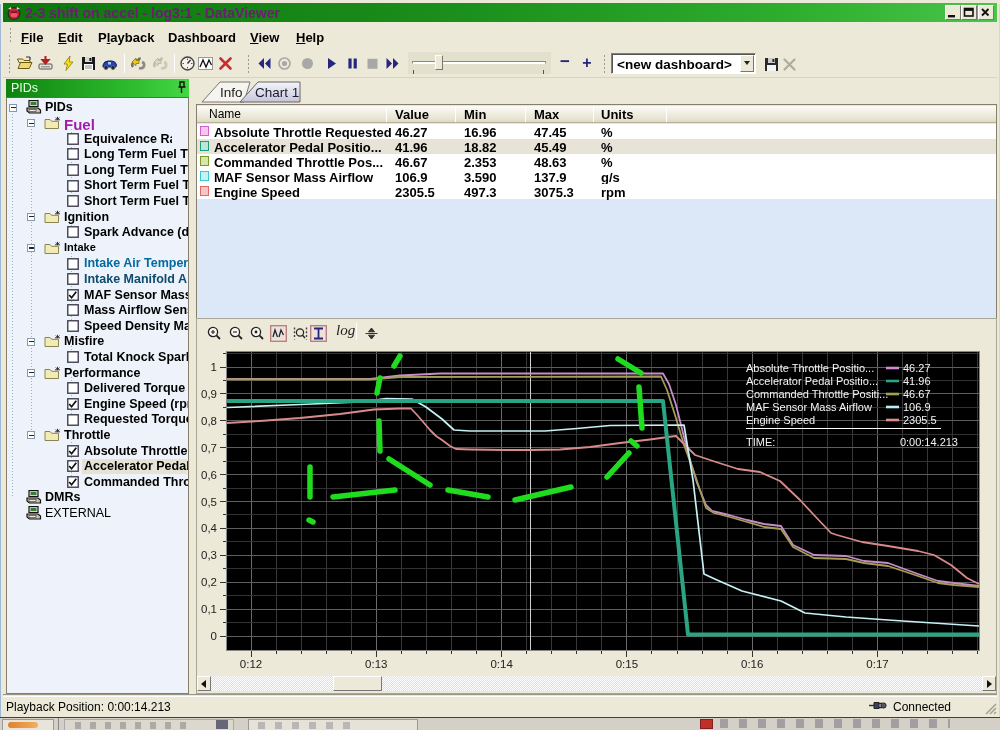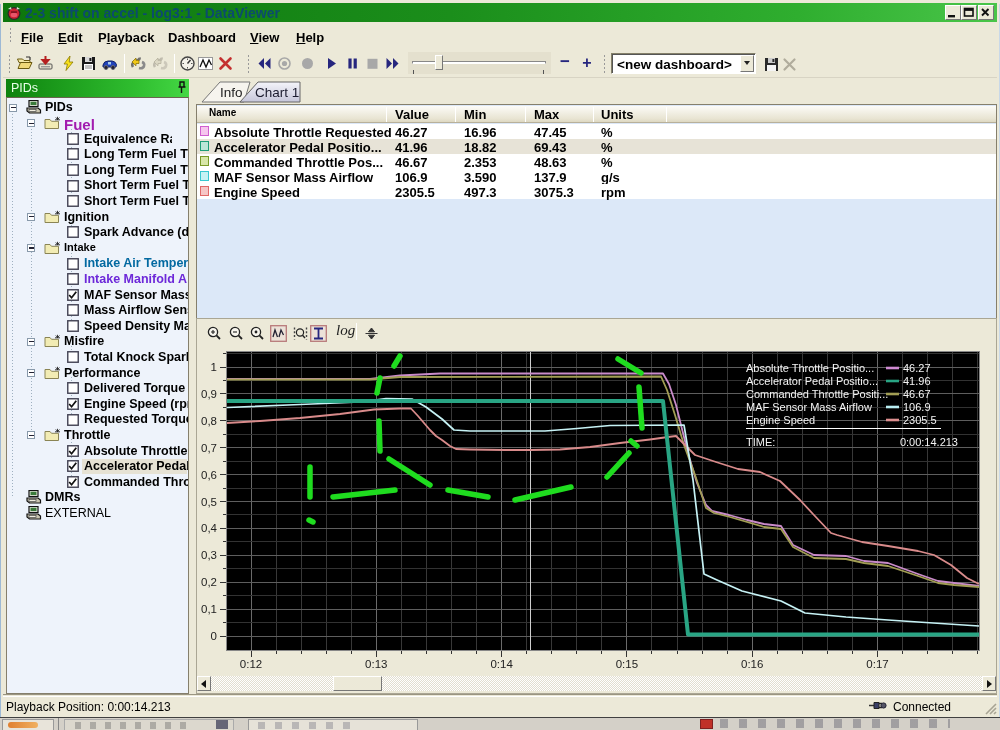--- a/index.html
+++ b/index.html
@@ -11,21 +11,21 @@
 <div class="abs" style="left:0;top:0;width:1000px;height:4px;background:#ece9d8;"></div>
 <div class="abs" style="left:3px;top:3px;width:994px;height:19px;background:linear-gradient(90deg,#0d760d 0%,#1b8e1b 45%,#2fae2f 80%,#49c549 100%);"></div>
 <svg class="abs" style="left:6px;top:5px" width="16" height="16" viewBox="0 0 16 16">
 <circle cx="8" cy="8.5" r="6.5" fill="#2a2a2a"></circle>
 <circle cx="8" cy="8.5" r="5.2" fill="#cc2233"></circle>
 <ellipse cx="8" cy="10" rx="3.4" ry="2.2" fill="#e8556a"></ellipse>
 <path d="M2 4 L5 2 L5.5 4.5 Z" fill="#d8e8d8"></path>
     <path d="M14 4 L11 2 L10.5 4.5 Z" fill="#d8e8d8"></path>
 <rect x="5" y="6.3" width="6" height="1.6" fill="#7a1020"></rect>
 </svg>
-<div class="abs" style="left:25px;top:5px;font-size:14px;font-weight:bold;color:#0c4a6e;letter-spacing:0px;">2-3 shift on accel - log3:1 - DataViewer</div>
+<div class="abs" style="left:25px;top:5px;font-size:14px;font-weight:bold;color:#701a75;letter-spacing:0px;">2-3 shift on accel - log3:1 - DataViewer</div>
 <div class="abs" style="left:945px;top:5px;width:16px;height:15px;background:#ece9d8;border:1px solid;border-color:#fff #777 #777 #fff;"></div>
 <div class="abs" style="left:961px;top:5px;width:16px;height:15px;background:#ece9d8;border:1px solid;border-color:#fff #777 #777 #fff;"></div>
 <div class="abs" style="left:978px;top:5px;width:16px;height:15px;background:#ece9d8;border:1px solid;border-color:#fff #777 #777 #fff;"></div>
 <svg class="abs" style="left:945px;top:5px" width="50" height="15" viewBox="0 0 50 15">
 <rect x="3" y="10" width="7" height="2.4" fill="#111"></rect>
 <rect x="19.5" y="3.5" width="8.5" height="7.5" fill="none" stroke="#111" stroke-width="1.6"></rect>
 <rect x="19.5" y="3.5" width="8.5" height="2.4" fill="#111"></rect>
 <path d="M37 4 L43.5 10.5 M43.5 4 L37 10.5" stroke="#111" stroke-width="1.9"></path>
 </svg>
 <div class="abs" style="left:3px;top:22px;width:994px;height:27px;background:#ece9d8;"></div>
@@ -205,21 +205,21 @@
 <path d="M13.5 0.8 v3 M11.8 1.5 l1.9 2 M15.4 1.5 l-1.9 2 M11 3.8 h5" stroke="#222" stroke-width="0.9" fill="none"></path>
 </svg>
 <div class="abs" style="left:64px;top:241px;font-size:11px;font-weight:bold;color:#000;">Intake</div>
 <svg class="abs" style="left:67px;top:258px" width="12" height="12" viewBox="0 0 11 11">
     <rect x="0.7" y="0.7" width="9.6" height="9.6" fill="#fff" stroke="#445" stroke-width="1.3"></rect>
   </svg>
 <div class="abs" style="left:84px;top:256px;font-size:12.5px;font-weight:bold;color:#0369a1;white-space:nowrap;overflow:hidden;width:120px;">Intake Air Temper</div>
 <svg class="abs" style="left:67px;top:273px" width="12" height="12" viewBox="0 0 11 11">
     <rect x="0.7" y="0.7" width="9.6" height="9.6" fill="#fff" stroke="#445" stroke-width="1.3"></rect>
   </svg>
-<div class="abs" style="left:84px;top:272px;font-size:12.5px;font-weight:bold;color:#6d28d9;white-space:nowrap;overflow:hidden;width:104px;">Intake Manifold A</div>
+<div class="abs" style="left:84px;top:272px;font-size:12.5px;font-weight:bold;color:#0c4a6e;white-space:nowrap;overflow:hidden;width:104px;">Intake Manifold A</div>
 <svg class="abs" style="left:67px;top:289px" width="12" height="12" viewBox="0 0 11 11">
     <rect x="0.7" y="0.7" width="9.6" height="9.6" fill="#fff" stroke="#445" stroke-width="1.3"></rect>
     <path d="M2 5.5 L4.2 8 L8.5 2.5" stroke="#111" stroke-width="1.6" fill="none"></path>
   </svg>
 <div class="abs" style="left:84px;top:288px;font-size:12.5px;font-weight:bold;color:#000;white-space:nowrap;overflow:hidden;width:104px;">MAF Sensor Mass</div>
 <svg class="abs" style="left:67px;top:304px" width="12" height="12" viewBox="0 0 11 11">
     <rect x="0.7" y="0.7" width="9.6" height="9.6" fill="#fff" stroke="#445" stroke-width="1.3"></rect>
   </svg>
 <div class="abs" style="left:84px;top:303px;font-size:12.5px;font-weight:bold;color:#000;white-space:nowrap;overflow:hidden;width:104px;">Mass Airflow Sens</div>
 <svg class="abs" style="left:67px;top:320px" width="12" height="12" viewBox="0 0 11 11">
@@ -305,21 +305,21 @@
 <defs>
       <linearGradient id="tabg" x1="0" y1="0" x2="0" y2="1">
         <stop offset="0" stop-color="#f4f4fa"></stop>
         <stop offset="1" stop-color="#c6c6da"></stop>
       </linearGradient>
     </defs>
 </svg>
 <div class="abs" style="left:255px;top:85px;font-size:13.5px;color:#1a1a2e;">Chart 1</div>
 <div class="abs" style="left:196px;top:104px;width:801px;height:214px;background:#dce8f8;border:1px solid #857f6c;border-bottom:none;"></div>
 <div class="abs" style="left:197px;top:106px;width:799px;height:17px;background:linear-gradient(#fcfbf7,#e8e4d2 80%,#ddd8c2);border-bottom:1px solid #b8b09a;"></div>
-<div class="abs" style="left:209px;top:107px;font-size:10px;font-weight:bold;color:#000;">Name</div>
+<div class="abs" style="left:209px;top:107px;font-size:12px;font-weight:normal;color:#000;">Name</div>
 <div class="abs" style="left:395px;top:107px;font-size:13px;font-weight:bold;color:#000;">Value</div>
 <div class="abs" style="left:464px;top:107px;font-size:13px;font-weight:bold;color:#000;">Min</div>
 <div class="abs" style="left:534px;top:107px;font-size:13px;font-weight:bold;color:#000;">Max</div>
 <div class="abs" style="left:601px;top:107px;font-size:13px;font-weight:bold;color:#000;">Units</div>
 <div class="abs" style="left:386px;top:107px;width:1px;height:15px;background:#b0a890;border-right:1px solid #fff;"></div>
 <div class="abs" style="left:455px;top:107px;width:1px;height:15px;background:#b0a890;border-right:1px solid #fff;"></div>
 <div class="abs" style="left:525px;top:107px;width:1px;height:15px;background:#b0a890;border-right:1px solid #fff;"></div>
 <div class="abs" style="left:593px;top:107px;width:1px;height:15px;background:#b0a890;border-right:1px solid #fff;"></div>
 <div class="abs" style="left:666px;top:107px;width:1px;height:15px;background:#b0a890;border-right:1px solid #fff;"></div>
 <div class="abs" style="left:197px;top:124px;width:799px;height:15px;background:#fff;"></div>
@@ -327,21 +327,21 @@
 <div class="abs" style="left:214px;top:125px;font-size:13px;font-weight:bold;color:#000;">Absolute Throttle Requested</div>
 <div class="abs" style="left:395px;top:125px;font-size:13px;font-weight:bold;color:#000;">46.27</div>
 <div class="abs" style="left:464px;top:125px;font-size:13px;font-weight:bold;color:#000;">16.96</div>
 <div class="abs" style="left:534px;top:125px;font-size:13px;font-weight:bold;color:#000;">47.45</div>
 <div class="abs" style="left:601px;top:125px;font-size:13px;font-weight:bold;color:#000;">%</div>
 <div class="abs" style="left:197px;top:139px;width:799px;height:15px;background:#e7e3d7;"></div>
 <div class="abs" style="left:200px;top:141px;width:9px;height:10px;background:#bce6d8;border:1.5px solid #1e9e78;"></div>
 <div class="abs" style="left:214px;top:140px;font-size:13px;font-weight:bold;color:#000;">Accelerator Pedal Positio...</div>
 <div class="abs" style="left:395px;top:140px;font-size:13px;font-weight:bold;color:#000;">41.96</div>
 <div class="abs" style="left:464px;top:140px;font-size:13px;font-weight:bold;color:#000;">18.82</div>
-<div class="abs" style="left:534px;top:140px;font-size:13px;font-weight:bold;color:#000;">69.43</div>
+<div class="abs" style="left:534px;top:140px;font-size:13px;font-weight:bold;color:#000;">45.49</div>
 <div class="abs" style="left:601px;top:140px;font-size:13px;font-weight:bold;color:#000;">%</div>
 <div class="abs" style="left:197px;top:154px;width:799px;height:15px;background:#fff;"></div>
 <div class="abs" style="left:200px;top:156px;width:9px;height:10px;background:#d8e6a8;border:1.5px solid #7a9a28;"></div>
 <div class="abs" style="left:214px;top:155px;font-size:13px;font-weight:bold;color:#000;">Commanded Throttle Pos...</div>
 <div class="abs" style="left:395px;top:155px;font-size:13px;font-weight:bold;color:#000;">46.67</div>
 <div class="abs" style="left:464px;top:155px;font-size:13px;font-weight:bold;color:#000;">2.353</div>
 <div class="abs" style="left:534px;top:155px;font-size:13px;font-weight:bold;color:#000;">48.63</div>
 <div class="abs" style="left:601px;top:155px;font-size:13px;font-weight:bold;color:#000;">%</div>
 <div class="abs" style="left:197px;top:169px;width:799px;height:15px;background:#fff;"></div>
 <div class="abs" style="left:200px;top:171px;width:9px;height:10px;background:#c6f2f4;border:1.5px solid #38c8d0;"></div>

